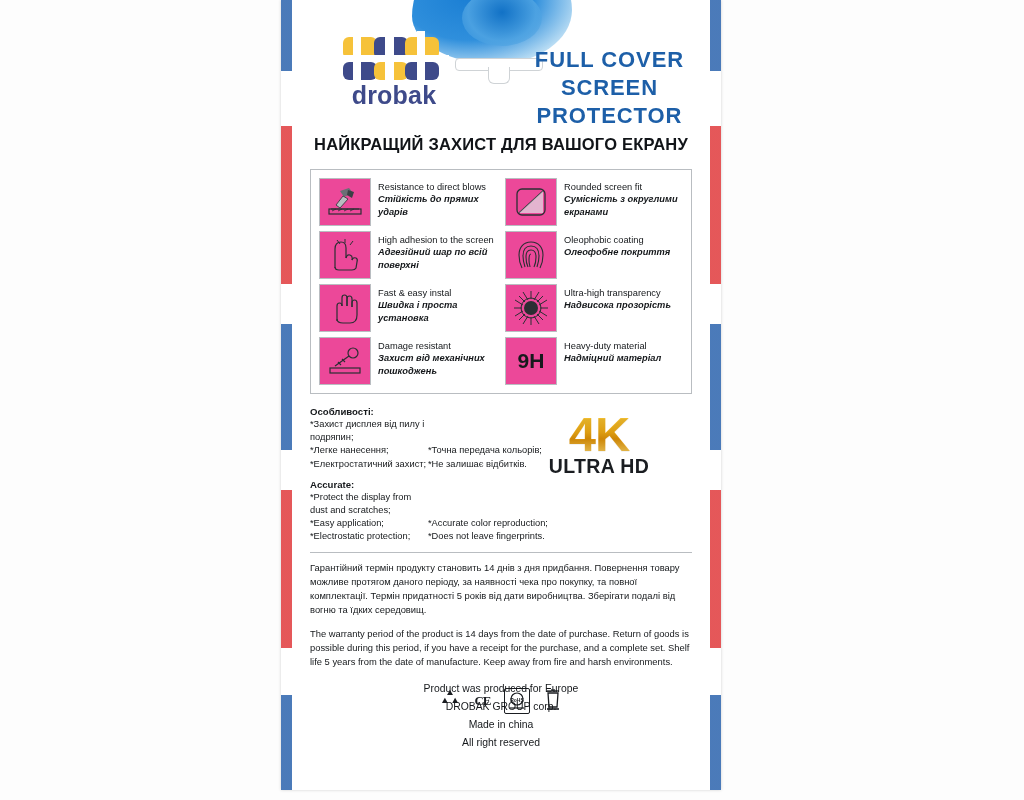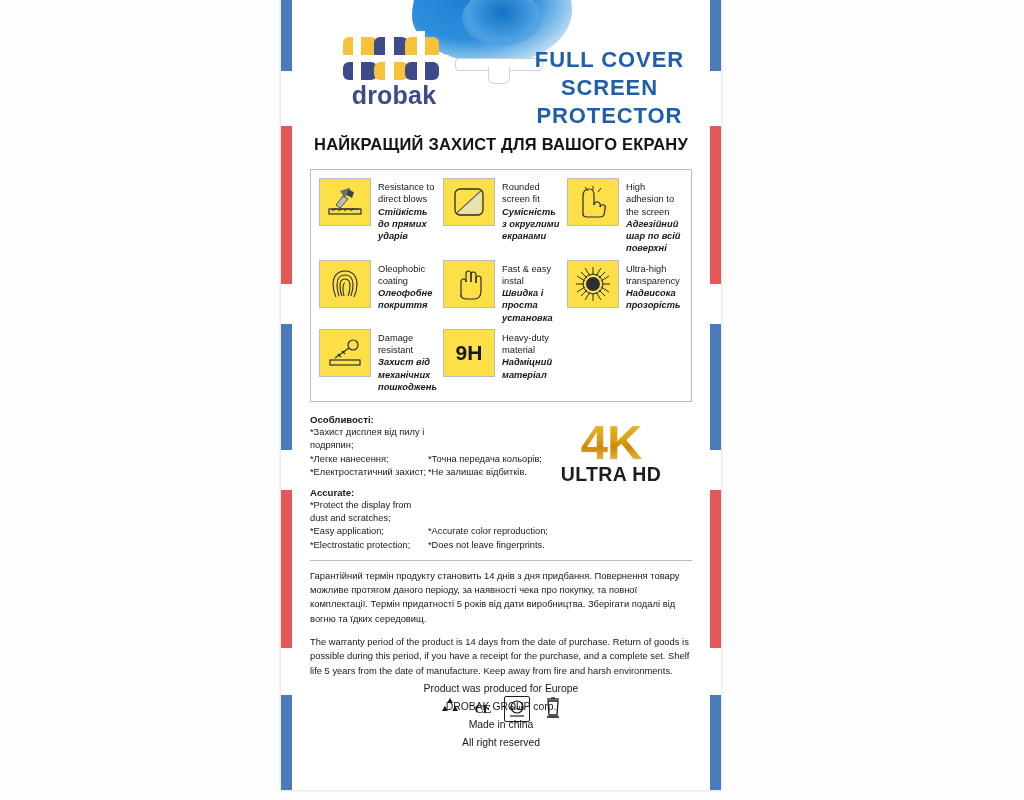--- a/index.html
+++ b/index.html
@@ -151,39 +151,39 @@
     letter-spacing: .2px;
     margin: 9px 0 0 0;
   }
 
   
   .grid-box {
     margin: 15px 18px 0 18px;
     border: 1px solid #b9bdc1;
     padding: 8px 6px 8px 8px;
     display: grid;
-    grid-template-columns: 1fr 1fr 1fr;
+    grid-template-columns: 1fr 1fr;
     gap: 5px 6px;
     background: #fff;
   }
   .feat {
     display: flex;
     align-items: flex-start;
     gap: 7px;
     min-height: 48px;
   }
   .feat-icon {
     width: 50px;
     height: 46px;
     border: 1px solid #b9bdc1;
     flex: 0 0 auto;
     display: flex;
     align-items: center;
     justify-content: center;
-    background: #fde047;
+    background: #ec4899;
   }
   .feat-txt {
     font-size: 9.3px;
     line-height: 1.32;
     color: #15181b;
     padding-top: 3px;
   }
   .feat-txt .en { display: block; }
   .feat-txt .uk { display: block; font-weight: bold; font-style: italic; }
   .nine-h {
@@ -210,21 +210,21 @@
     grid-template-columns: 118px 1fr;
     font-size: 9.3px;
     line-height: 1.42;
     color: #15181b;
     max-width: 260px;
   }
   .list-block { margin-bottom: 8px; }
 
   .fourk {
     position: absolute;
-    right: 2px;
+    right: 14px;
     top: 6px;
     text-align: center;
     width: 158px;
   }
   .fourk .big {
     font-size: 49px;
     font-weight: bold;
     line-height: .92;
     letter-spacing: -1px;
     background: linear-gradient(to bottom, #f4c63a 0%, #e9a613 45%, #d98e08 60%, #f6d46a 100%);

